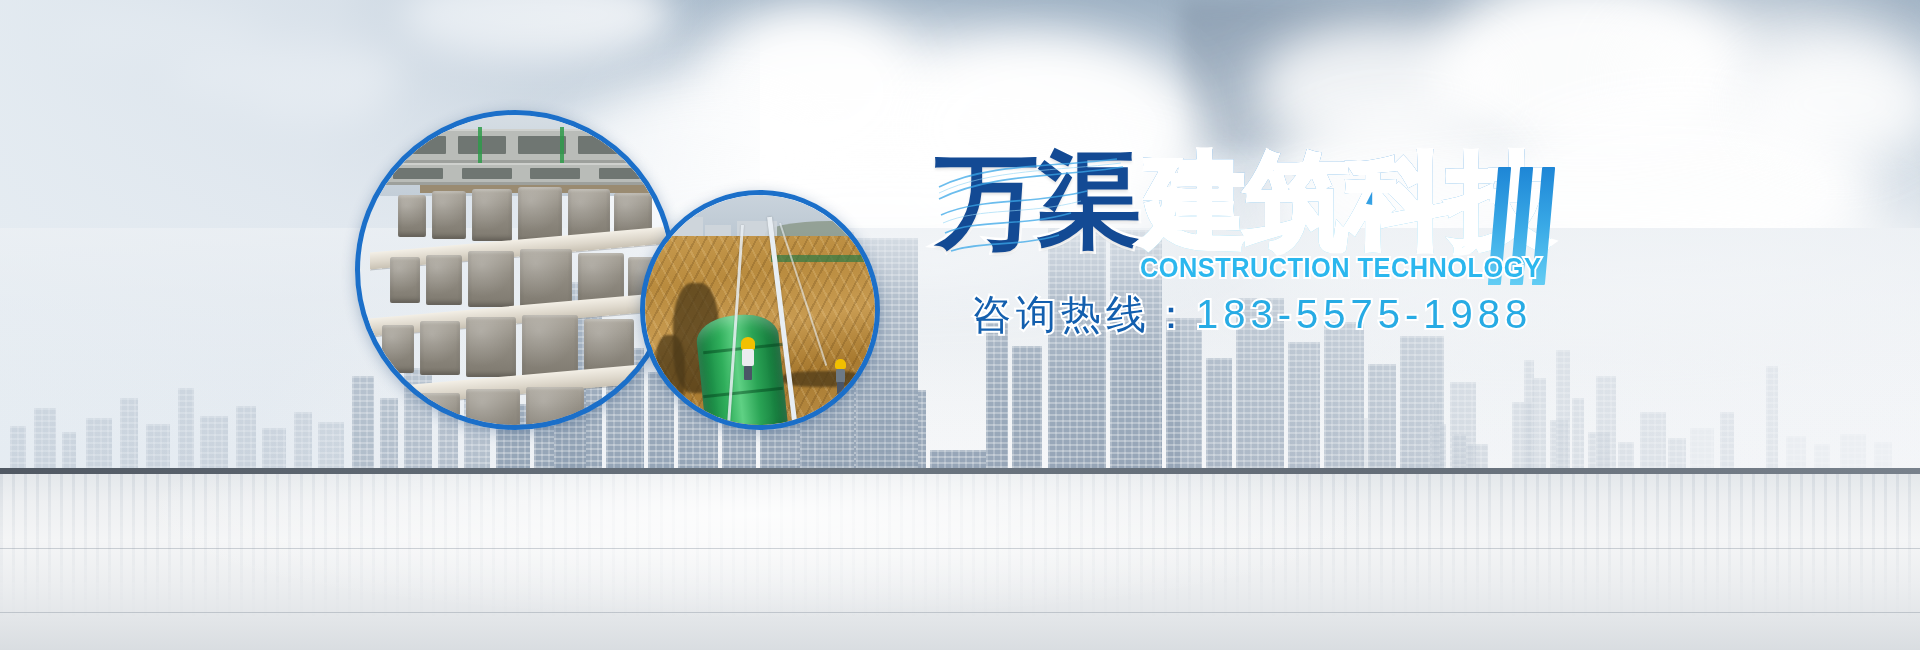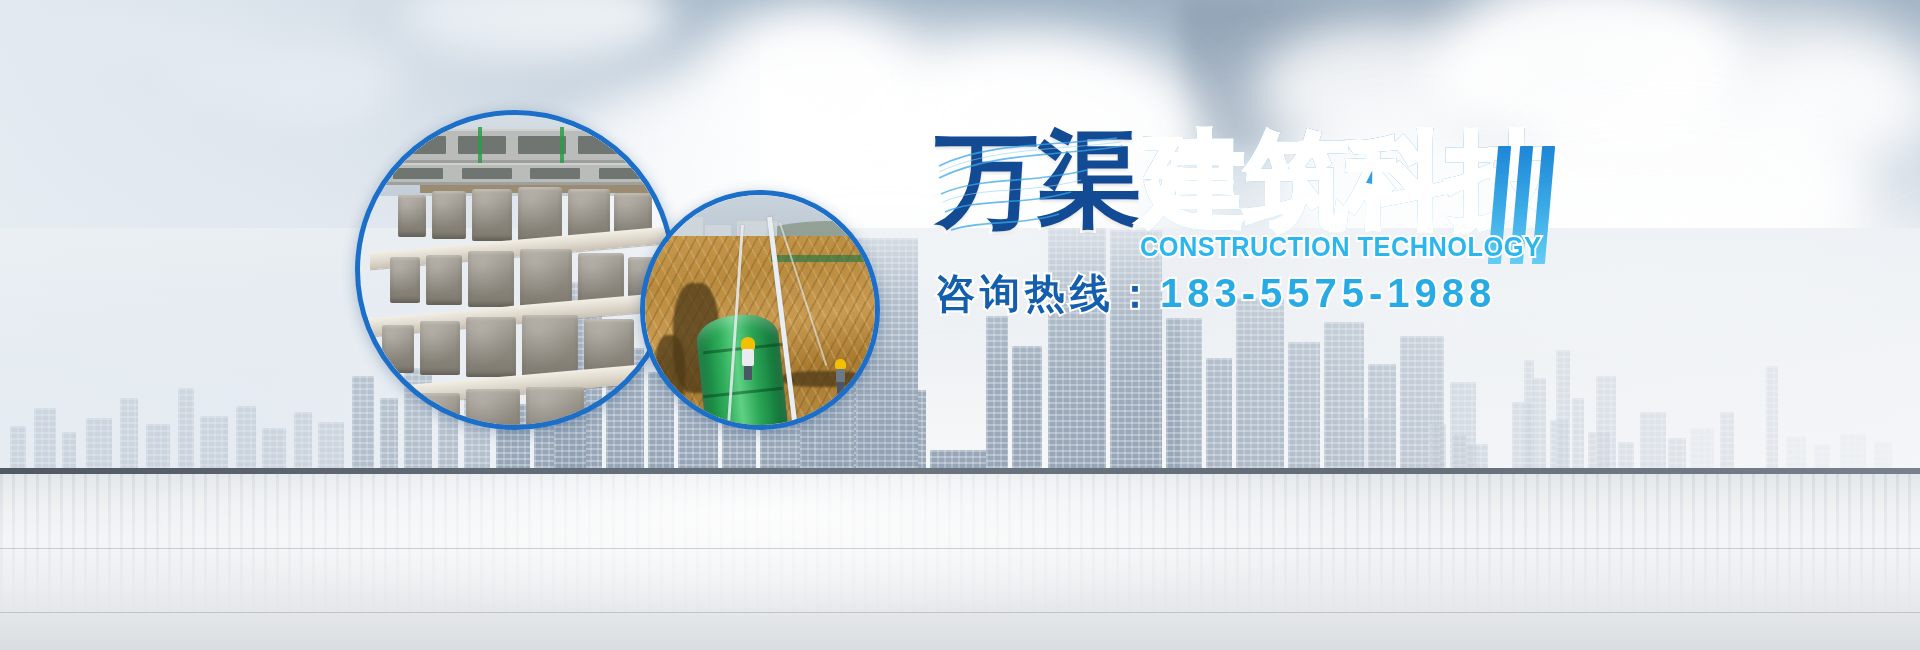--- a/index.html
+++ b/index.html
@@ -98,21 +98,21 @@
     box-shadow:inset 0 6px 12px rgba(255,255,255,.28), inset 0 -8px 14px rgba(0,0,0,.30);}
   .tankring{position:absolute;width:100%;height:3px;background:rgba(0,60,25,.45);}
   .cable{position:absolute;background:#e8eef3;transform-origin:top center;box-shadow:0 0 2px rgba(0,0,0,.25);}
   .worker{position:absolute;}
   .worker .hat{position:absolute;left:0;top:0;width:100%;height:30%;background:#f2c000;border-radius:50% 50% 20% 20%;}
   .worker .body{position:absolute;left:10%;top:28%;width:80%;height:42%;background:#e9ecef;border-radius:2px;}
   .worker .legs{position:absolute;left:18%;top:68%;width:64%;height:34%;background:#4a5566;border-radius:1px;}
   .fence{position:absolute;background:#2f7a46;opacity:.7;}
 
   
-  .textblock{position:absolute;left:935px;top:128px;width:680px;z-index:9;}
+  .textblock{position:absolute;left:935px;top:149px;width:680px;z-index:9;}
 
   .title-row{position:relative;height:125px;}
   .title-cn{position:absolute;left:0;top:0;font-size:104px;line-height:104px;
     font-weight:bold;letter-spacing:-2px;white-space:nowrap;}
   .t-dark{color:#134a94;
     -webkit-text-stroke:5px #ffffff;paint-order:stroke fill;
     text-shadow:0 2px 3px rgba(0,0,0,.12);}
   .t-grad{background:linear-gradient(180deg,#1277cf 0%,#2a95e0 42%,#57c6f0 78%,#76d8f7 100%);
     -webkit-background-clip:text;background-clip:text;color:transparent;
     -webkit-text-stroke:5px #ffffff;paint-order:stroke fill;}
@@ -134,21 +134,21 @@
     background:linear-gradient(180deg,#ef1111 0%,#e00d0d 55%,#cf0a0a 100%);
     display:flex;align-items:center;justify-content:center;
     box-shadow:0 2px 6px rgba(140,0,0,.25);}
   .redband span{color:#ffffff;font-size:32px;font-weight:bold;letter-spacing:1px;white-space:nowrap;}
 
   .tagline{margin-top:16px;width:628px;text-align:center;
     font-size:29px;font-weight:bold;color:#3e4a58;letter-spacing:7px;
     text-indent:7px;white-space:nowrap;}
 
   .hotline{margin-top:16px;width:652px;white-space:nowrap;
-    font-size:40px;font-weight:bold;line-height:48px;}
+    font-size:40px;font-weight:normal;line-height:48px;margin-left:36px;}
   .hl-label{color:#135fae;letter-spacing:5px;
     -webkit-text-stroke:4px #ffffff;paint-order:stroke fill;}
   .hl-num{color:#27abe4;letter-spacing:5px;
     -webkit-text-stroke:4px #ffffff;paint-order:stroke fill;}
 </style>
 </head>
 <body>
 
 <div class="banner">
 

